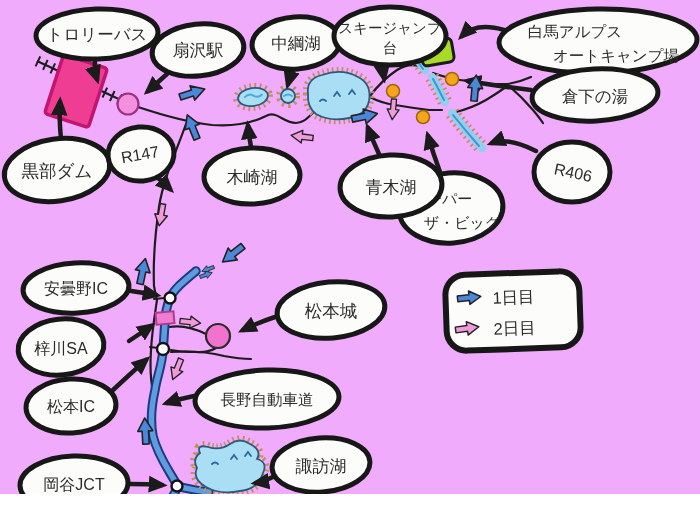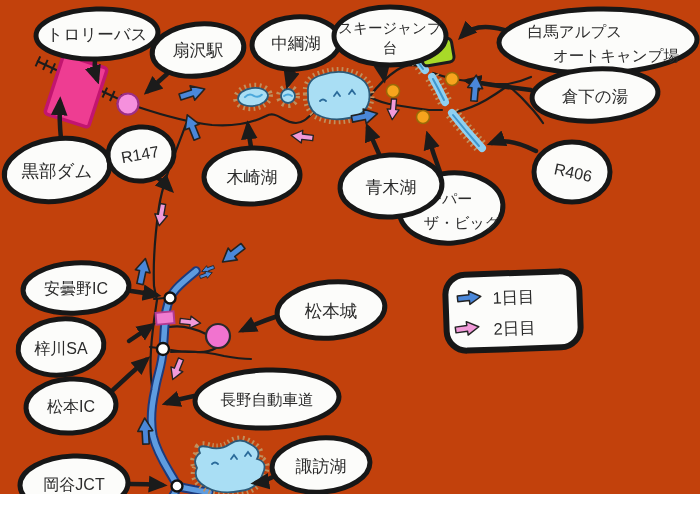--- a/index.html
+++ b/index.html
@@ -1,16 +1,16 @@
 <!DOCTYPE html>
 <html><head>
 <meta charset="utf-8">
 <style>
   html,body{margin:0;padding:0;background:#ffffff;}
-  .stage{position:relative;width:700px;height:494px;background:#c2410c;overflow:hidden;}
+  .stage{position:relative;width:700px;height:494px;background:#f0abfc;overflow:hidden;}
   svg{display:block;}
   .bubble{fill:#fcfcfa;stroke:#171717;stroke-width:5;}
   .legendbox{fill:#fcfcfa;stroke:#171717;stroke-width:6;}
   .btxt{font-family:"Liberation Sans","DejaVu Sans",sans-serif;fill:#2b2b2b;text-anchor:middle;}
   .larrow{fill:none;stroke:#1b1b1b;stroke-width:4.5;stroke-linecap:round;}
   .road{fill:none;stroke:#1c1c1c;stroke-width:2.2;stroke-linecap:round;}
   .rail-line{fill:none;stroke:#1c1c1c;stroke-width:2;}
   .rail-ticks{fill:none;stroke:#1c1c1c;stroke-width:11;stroke-dasharray:2 6.2;}
   .ew-under{fill:none;stroke:#1d3a7c;stroke-width:9.5;stroke-linecap:round;}
   .ew-over{fill:none;stroke:#5e9ce0;stroke-width:5.5;stroke-linecap:round;}

